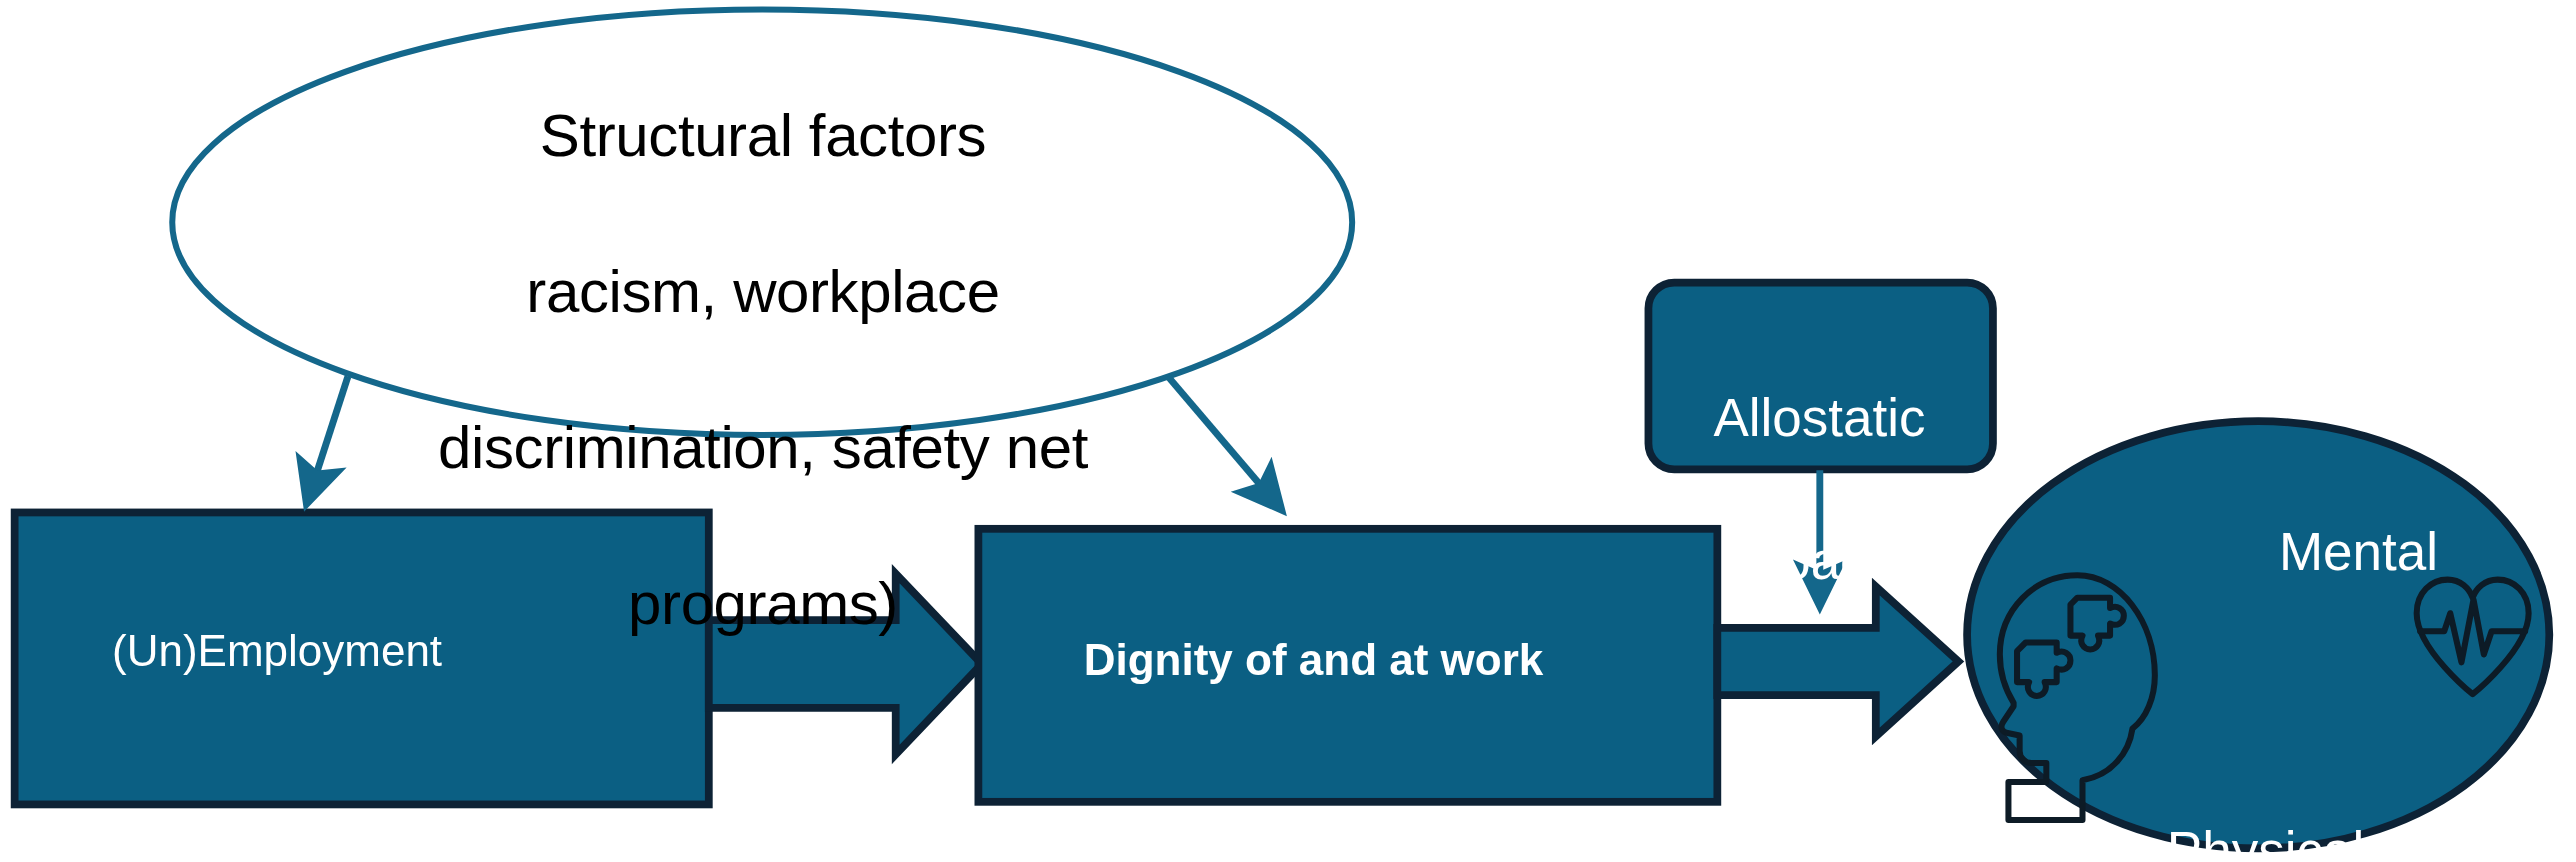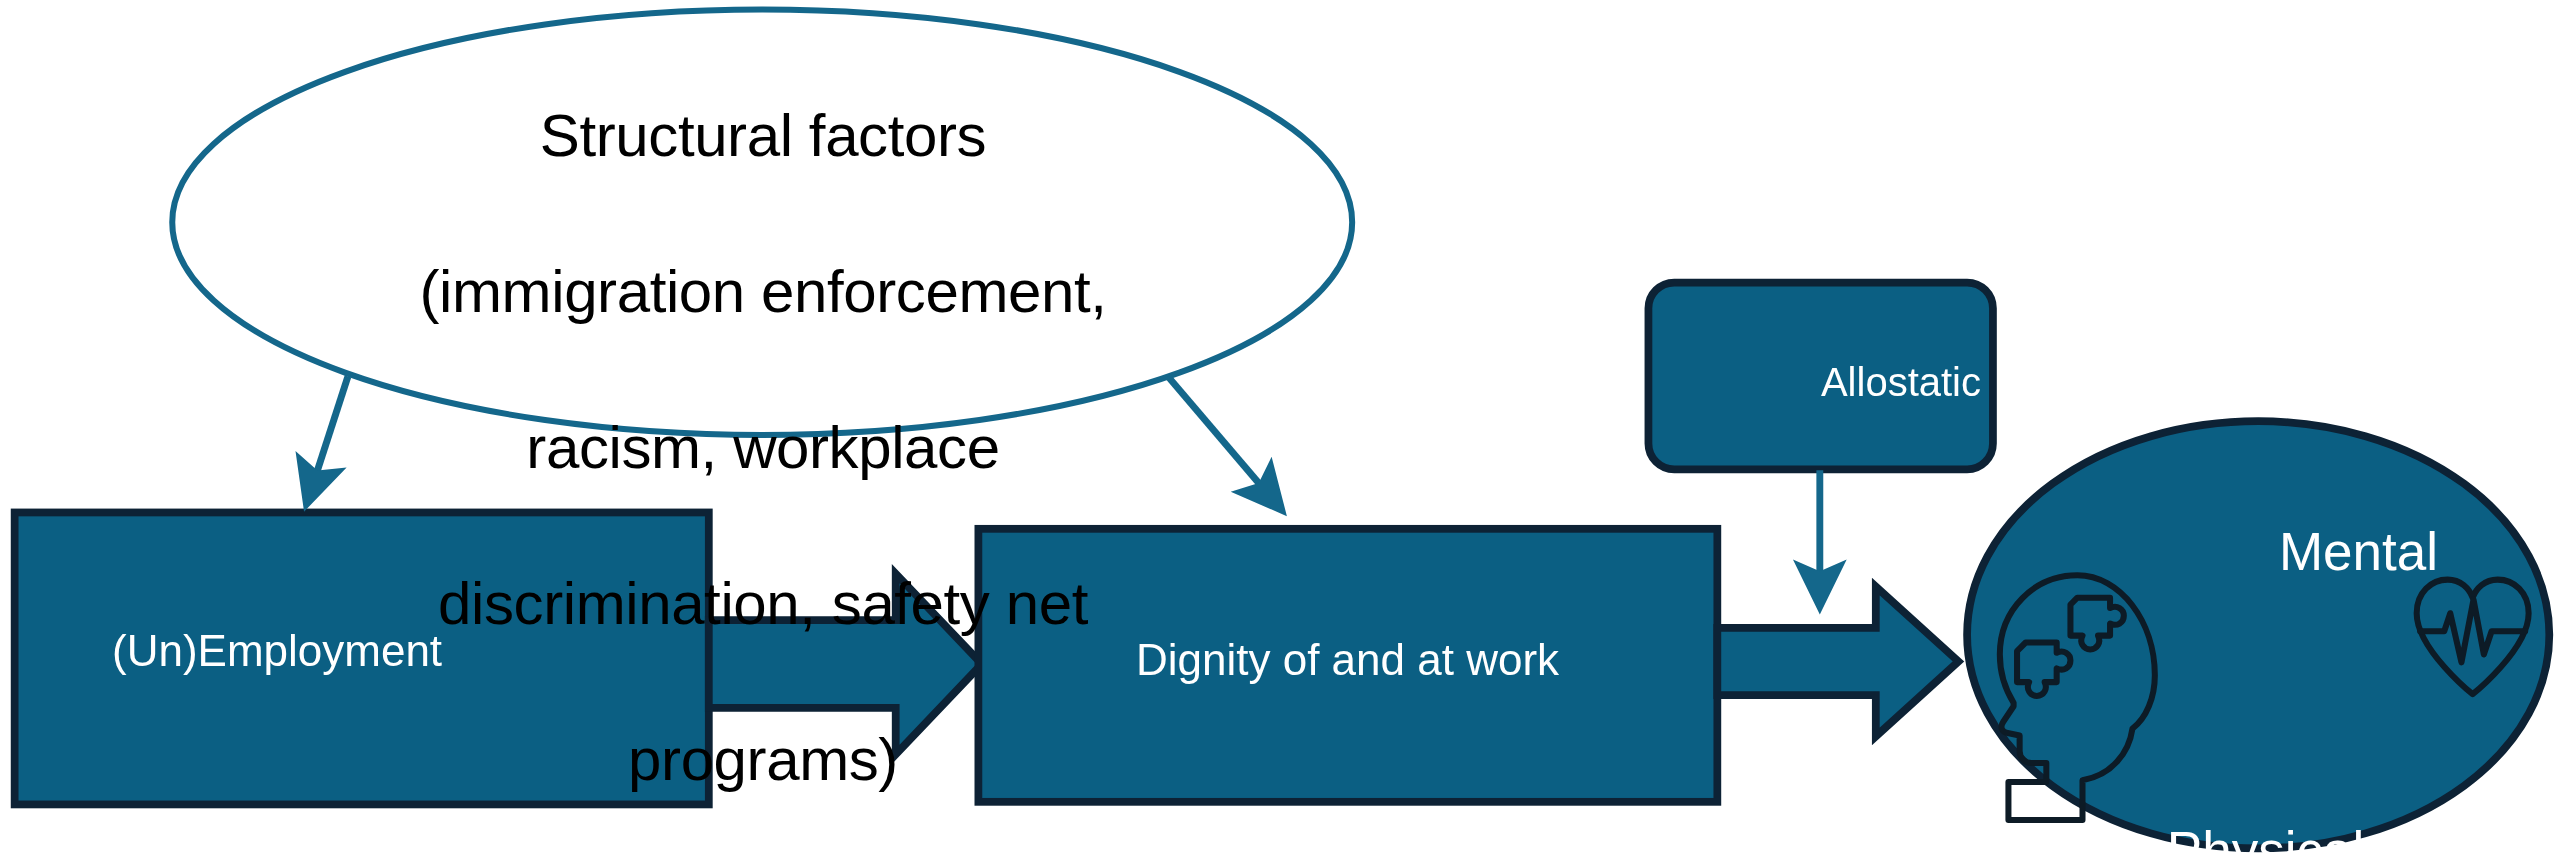--- a/index.html
+++ b/index.html
@@ -56,31 +56,31 @@
   }
   #unemployment-label {
     left: 26px;
     top: 624px;
     width: 672px;
     text-align: left;
     padding-left: 86px;
     box-sizing: border-box;
   }
   #dignity-label {
-    left: 990px;
+    left: 956px;
     top: 633px;
     width: 715px;
+    font-weight: bold;
   }
   #allostatic-label {
     left: 1658px;
-    top: 301px;
+    top: 310px;
     width: 323px;
-    font-size: 40px;
+    font-size: 53px;
     line-height: 1.35;
-    text-align: right;
   }
   #health-label {
     left: 2093px;
     top: 472px;
     width: 345px;
     font-size: 53px;
     line-height: 1.0;
   }
   #health-label .line-mental { display: block; text-align: right; }
   #health-label .line-gap { display: block; height: 102px; }
@@ -178,21 +178,20 @@
                L 58,101
                L 72,28
                L 84,92
                L 93,65
                L 132,65"></path>
     </g>
   </svg>
 
   <div class="shape-text" id="structural-label">
     <span class="ln">Structural factors</span>
-    <span class="ln">(immigration enforcement,</span>
     <span class="ln">racism, workplace</span>
     <span class="ln">discrimination, safety net</span>
     <span class="ln">programs)</span>
   </div>
 
   <div class="shape-text box-label" id="unemployment-label">(Un)Employment</div>
 
   <div class="shape-text box-label" id="dignity-label">Dignity of and at work</div>
 
   <div class="shape-text box-label" id="allostatic-label">

